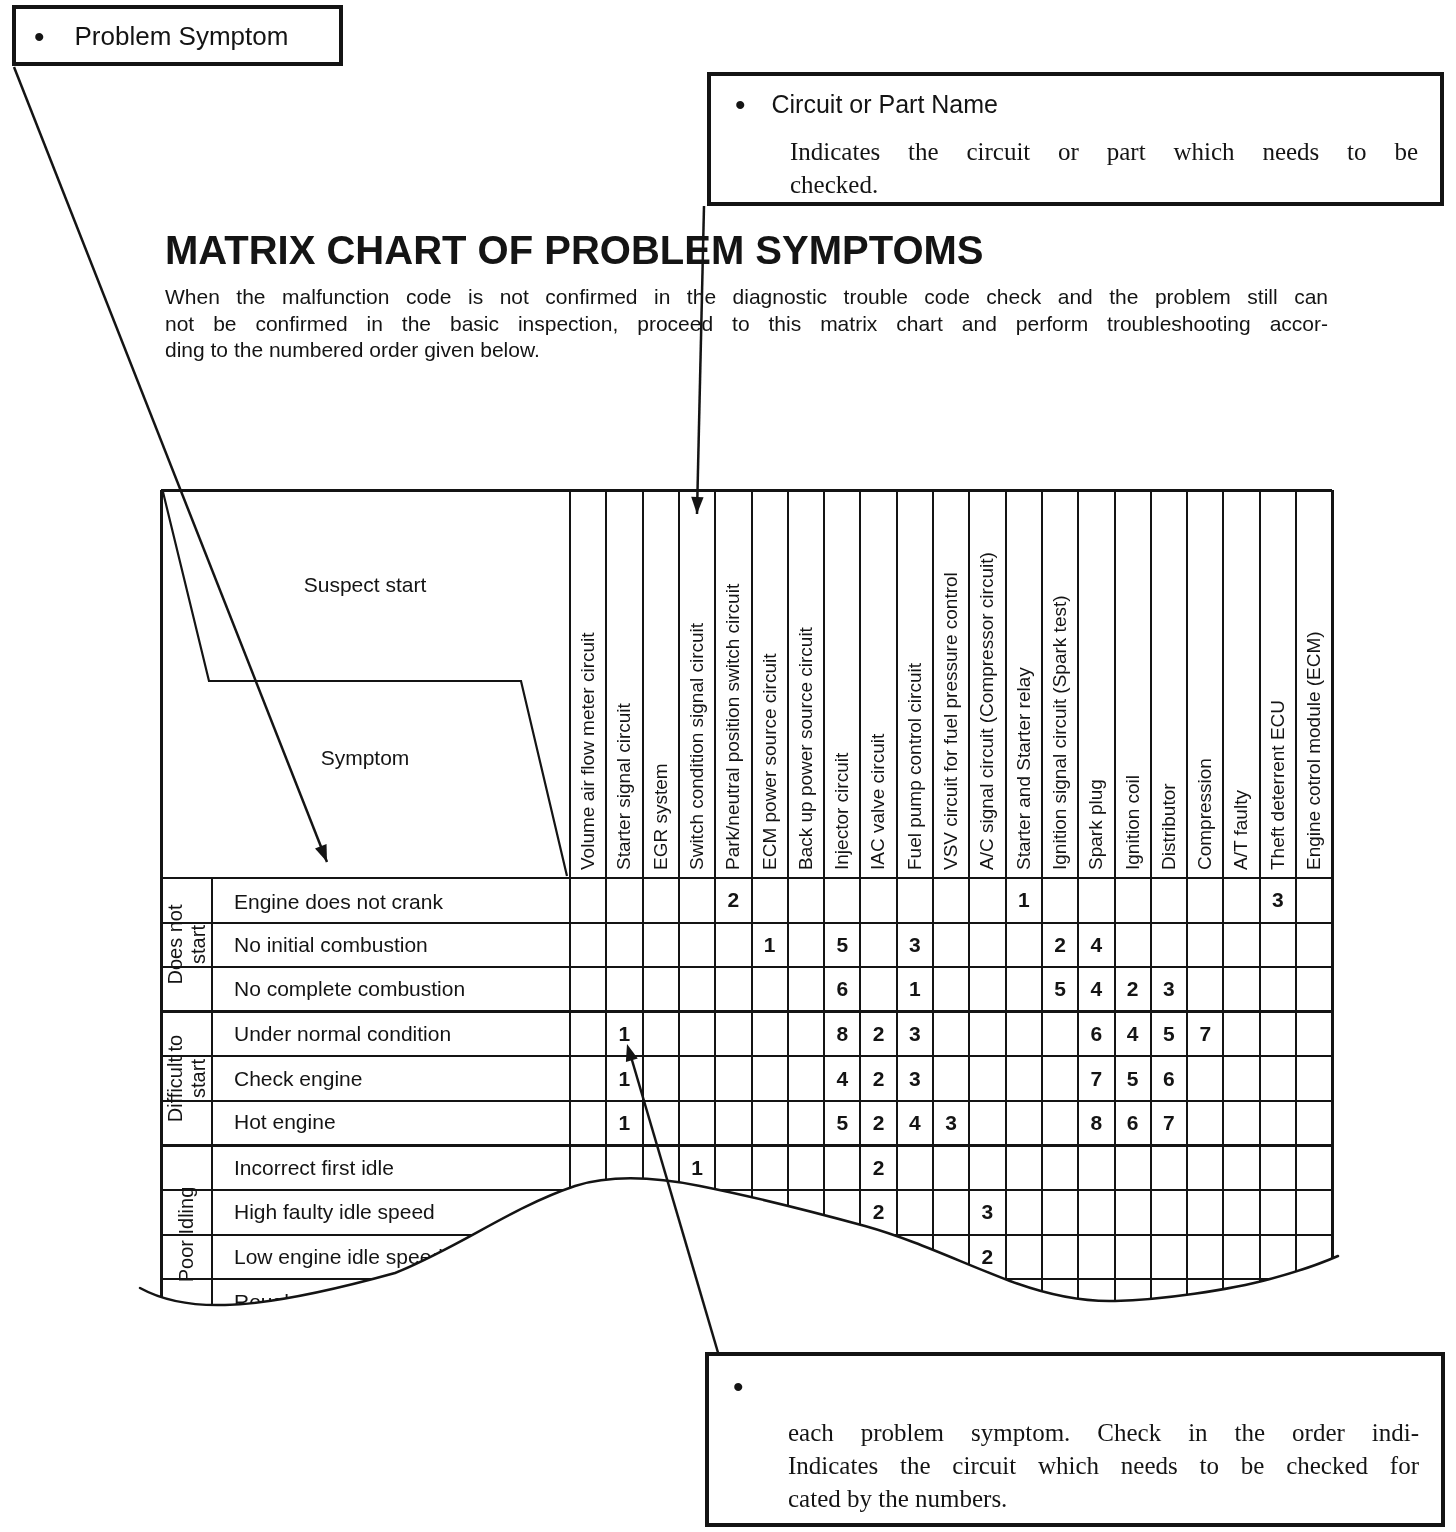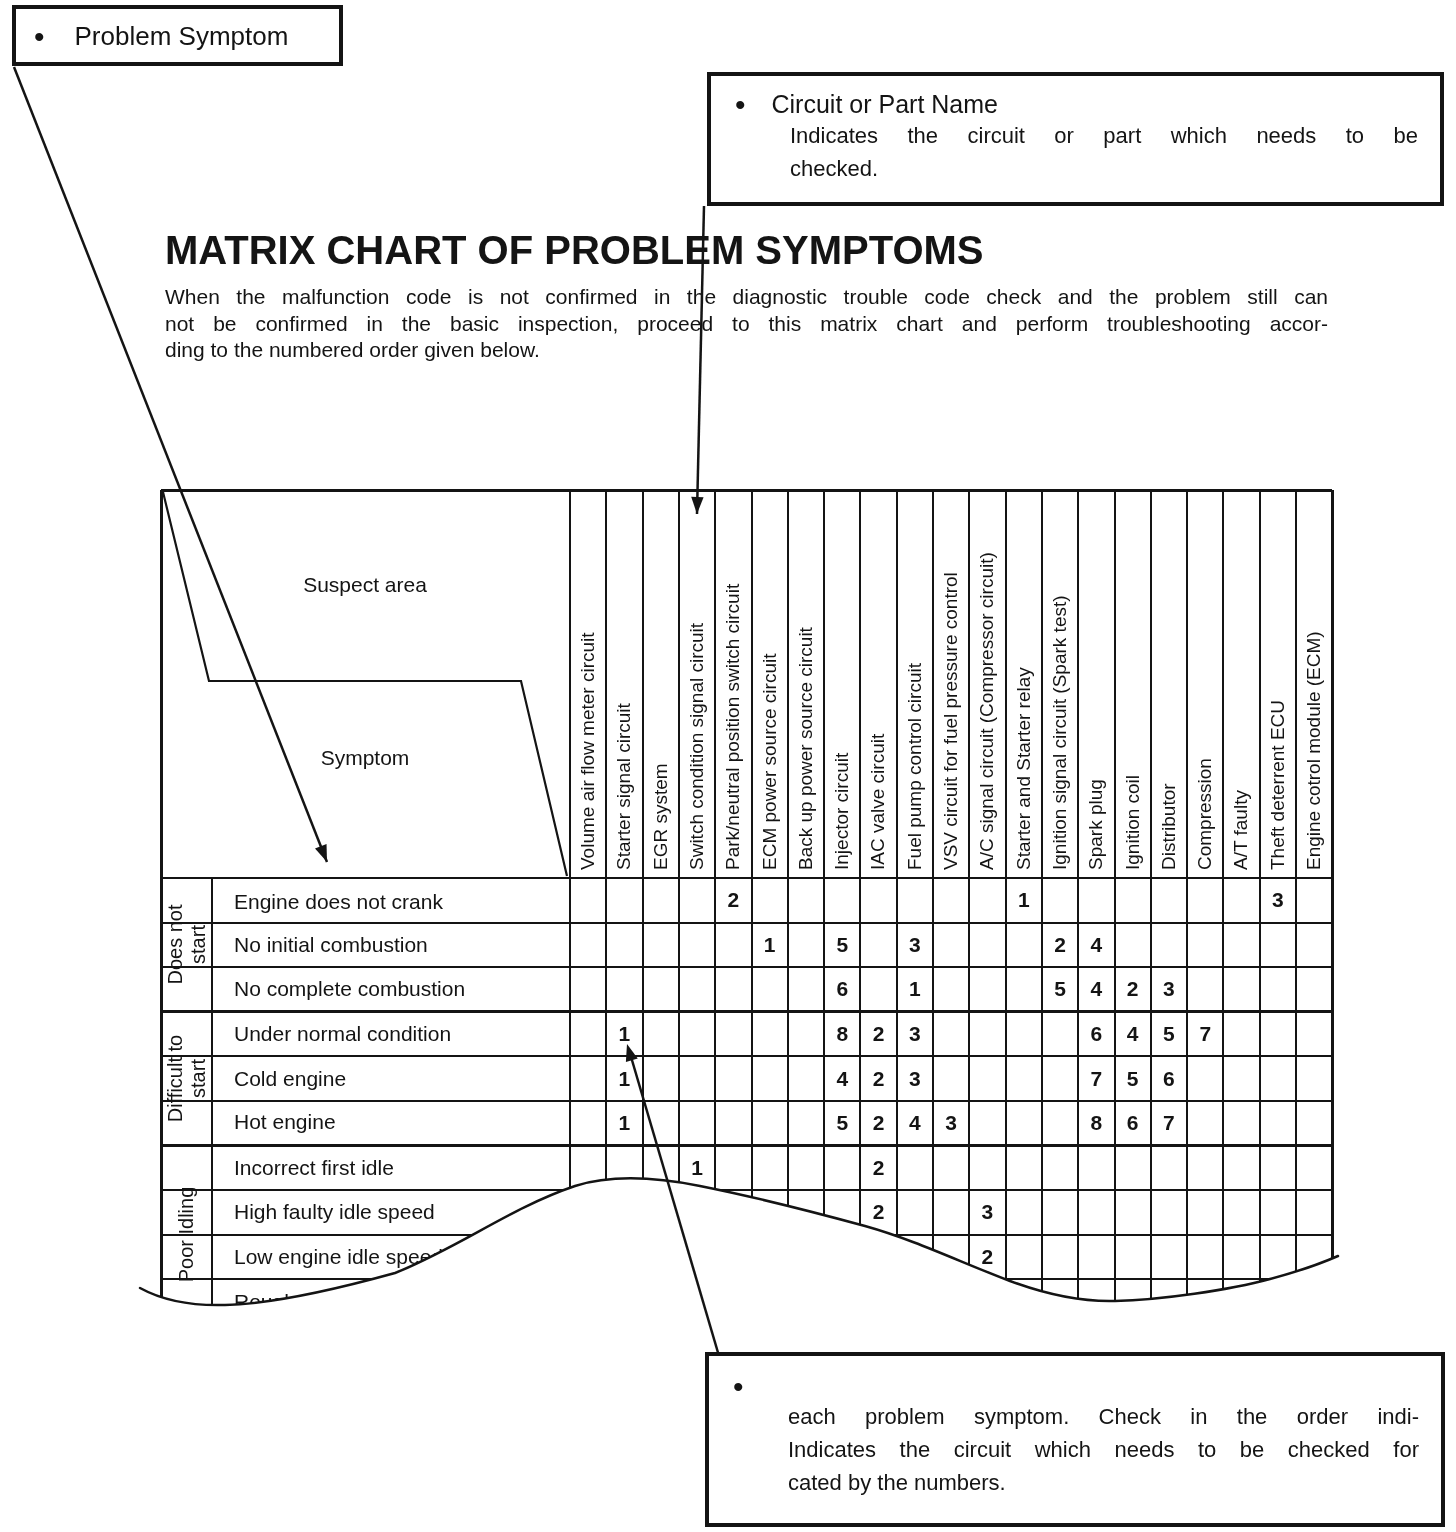--- a/index.html
+++ b/index.html
@@ -12,21 +12,21 @@
     position:absolute;background:#fff;border:4px solid #141414;z-index:6;box-sizing:border-box;
   }
   .callout .titleline{display:flex;align-items:baseline;gap:26px;}
   .bullet{font-size:30px;line-height:1;position:relative;top:2px;}
   #box-problem{left:12px;top:5px;width:331px;height:61px;display:flex;align-items:center;padding-left:18px;}
   #box-problem .titleline{gap:30px;font-size:26px;}
   #box-circuit{left:707px;top:72px;width:737px;height:134px;padding:12px 18px 8px 24px;}
   #box-circuit .titleline{font-size:25px;}
   #box-inspection{left:705px;top:1352px;width:740px;height:175px;padding:14px 18px 8px 24px;}
   #box-inspection .titleline{font-size:25px;}
-  .callout .body{margin-left:55px;margin-right:4px;margin-top:0;font-size:22px;line-height:33px;}
+  .callout .body{margin-left:55px;margin-right:4px;margin-top:16px;font-size:25px;line-height:33px;font-family:Liberation Serif, serif;}
   .jline{text-align:justify;text-align-last:justify;}
   .lline{text-align:left;}
   
   #page-title{position:absolute;left:165px;top:228px;font-size:40px;font-weight:bold;letter-spacing:0;white-space:nowrap;z-index:1;}
   #intro{position:absolute;left:165px;top:284px;width:1163px;font-size:21px;line-height:26.5px;z-index:1;}
   
   .corner-label{position:absolute;width:220px;text-align:center;font-size:21px;z-index:1;}
   #corner-top{left:255px;top:573px;}
   #corner-bottom{left:255px;top:746px;}
   .vh{ 
@@ -58,21 +58,21 @@
 
 <div class="sheet">
 
   <div id="page-title">MATRIX CHART OF PROBLEM SYMPTOMS</div>
   <div id="intro">
     <div class="jline">When the malfunction code is not confirmed in the diagnostic trouble code check and the problem still can</div>
     <div class="jline">not be confirmed in the basic inspection, proceed to this matrix chart and perform troubleshooting accor-</div>
     <div class="lline">ding to the numbered order given below.</div>
   </div>
 
-  <div id="corner-top" class="corner-label">Suspect area</div>
+  <div id="corner-top" class="corner-label">Suspect start</div>
   <div id="corner-bottom" class="corner-label">Symptom</div>
 
   <div id="matrix-cells">
       <div class="vh" style="left: 570px; top: 490px; width: 36.3px; height: 388px; line-height: 36.3px;">Volume air flow meter circuit</div>
       <div class="vh" style="left: 606.3px; top: 490px; width: 36.3px; height: 388px; line-height: 36.3px;">Starter signal circuit</div>
       <div class="vh" style="left: 642.6px; top: 490px; width: 36.3px; height: 388px; line-height: 36.3px;">EGR system</div>
       <div class="vh" style="left: 678.9px; top: 490px; width: 36.3px; height: 388px; line-height: 36.3px;">Switch condition signal circuit</div>
       <div class="vh" style="left: 715.2px; top: 490px; width: 36.3px; height: 388px; line-height: 36.3px;">Park/neutral position switch circuit</div>
       <div class="vh" style="left: 751.5px; top: 490px; width: 36.3px; height: 388px; line-height: 36.3px;">ECM power source circuit</div>
       <div class="vh" style="left: 787.8px; top: 490px; width: 36.3px; height: 388px; line-height: 36.3px;">Back up power source circuit</div>
@@ -113,21 +113,21 @@
 start</div>
       <div class="sym" style="left: 212px; top: 1011.8px; width: 358px; height: 44.6px;">Under normal condition</div>
       <div class="ord" style="left: 606.3px; top: 1011.8px; width: 36.3px; height: 44.6px;">1</div>
       <div class="ord" style="left: 824.1px; top: 1011.8px; width: 36.3px; height: 44.6px;">8</div>
       <div class="ord" style="left: 860.4px; top: 1011.8px; width: 36.3px; height: 44.6px;">2</div>
       <div class="ord" style="left: 896.7px; top: 1011.8px; width: 36.3px; height: 44.6px;">3</div>
       <div class="ord" style="left: 1078.2px; top: 1011.8px; width: 36.3px; height: 44.6px;">6</div>
       <div class="ord" style="left: 1114.5px; top: 1011.8px; width: 36.3px; height: 44.6px;">4</div>
       <div class="ord" style="left: 1150.8px; top: 1011.8px; width: 36.3px; height: 44.6px;">5</div>
       <div class="ord" style="left: 1187.1px; top: 1011.8px; width: 36.3px; height: 44.6px;">7</div>
-      <div class="sym" style="left: 212px; top: 1056.4px; width: 358px; height: 44.6px;">Cold engine</div>
+      <div class="sym" style="left: 212px; top: 1056.4px; width: 358px; height: 44.6px;">Check engine</div>
       <div class="ord" style="left: 606.3px; top: 1056.4px; width: 36.3px; height: 44.6px;">1</div>
       <div class="ord" style="left: 824.1px; top: 1056.4px; width: 36.3px; height: 44.6px;">4</div>
       <div class="ord" style="left: 860.4px; top: 1056.4px; width: 36.3px; height: 44.6px;">2</div>
       <div class="ord" style="left: 896.7px; top: 1056.4px; width: 36.3px; height: 44.6px;">3</div>
       <div class="ord" style="left: 1078.2px; top: 1056.4px; width: 36.3px; height: 44.6px;">7</div>
       <div class="ord" style="left: 1114.5px; top: 1056.4px; width: 36.3px; height: 44.6px;">5</div>
       <div class="ord" style="left: 1150.8px; top: 1056.4px; width: 36.3px; height: 44.6px;">6</div>
       <div class="sym" style="left: 212px; top: 1101px; width: 358px; height: 41px;">Hot engine</div>
       <div class="ord" style="left: 606.3px; top: 1101px; width: 36.3px; height: 44.6px;">1</div>
       <div class="ord" style="left: 824.1px; top: 1101px; width: 36.3px; height: 44.6px;">5</div>

